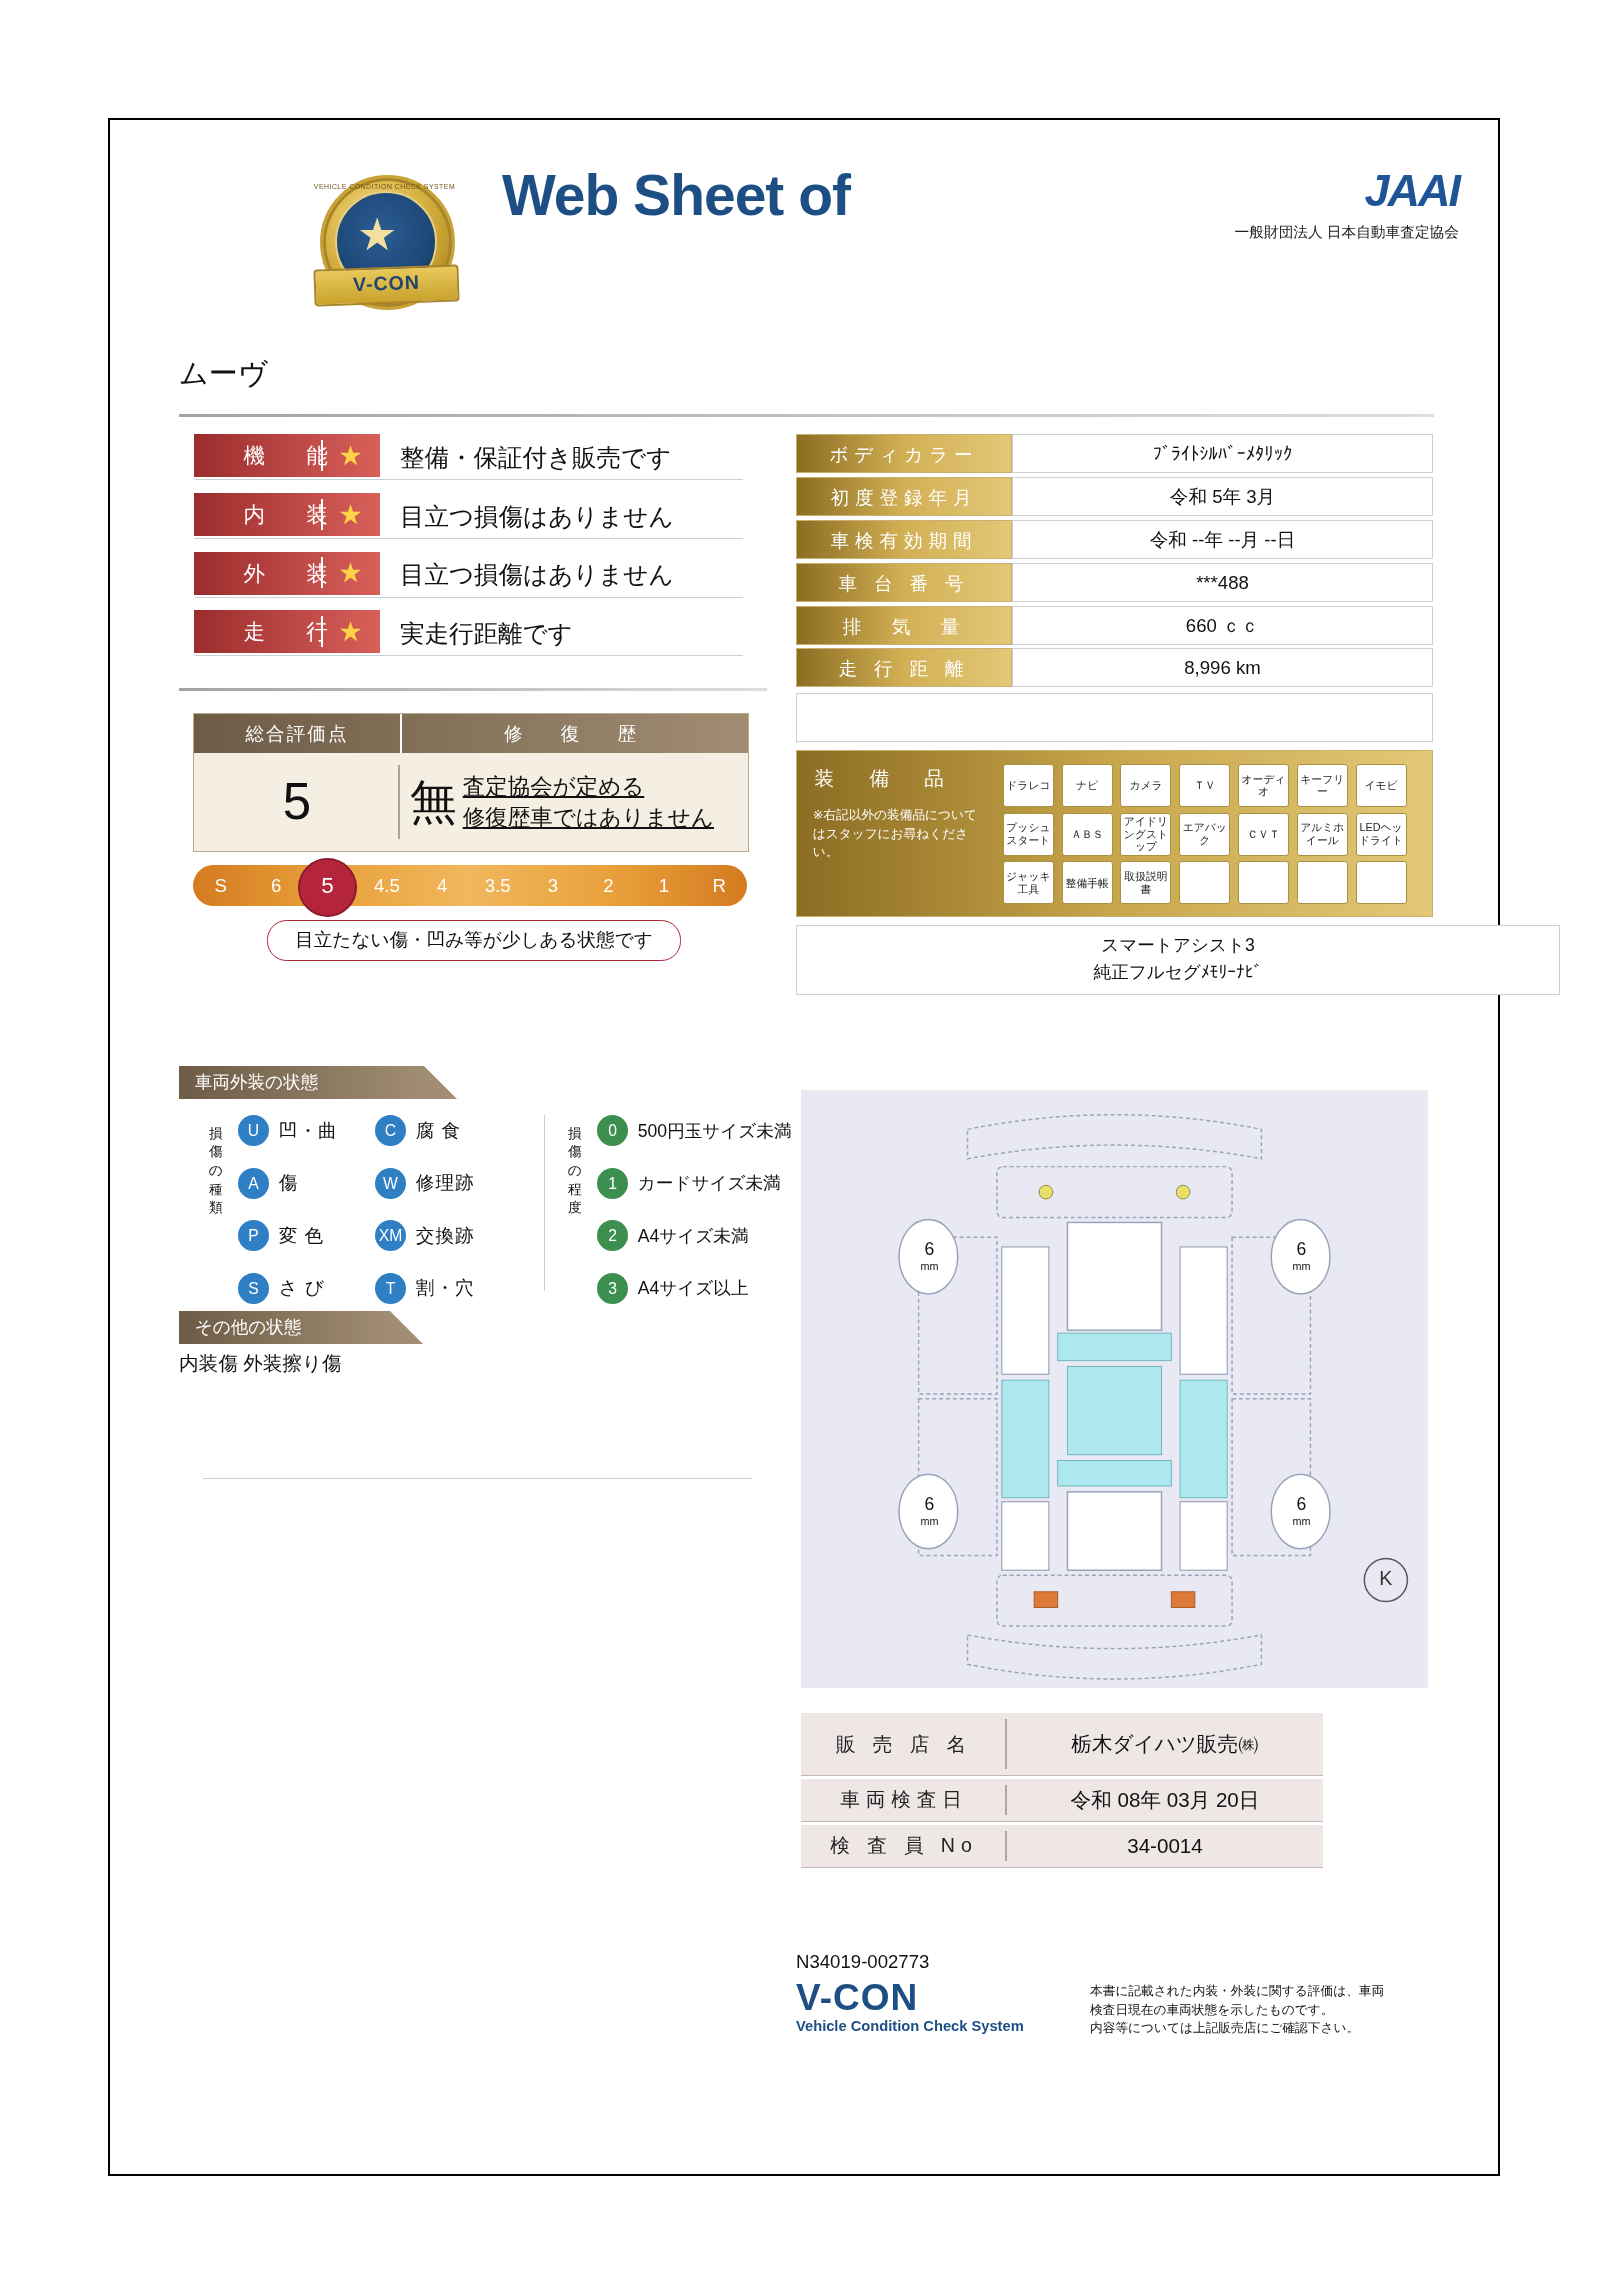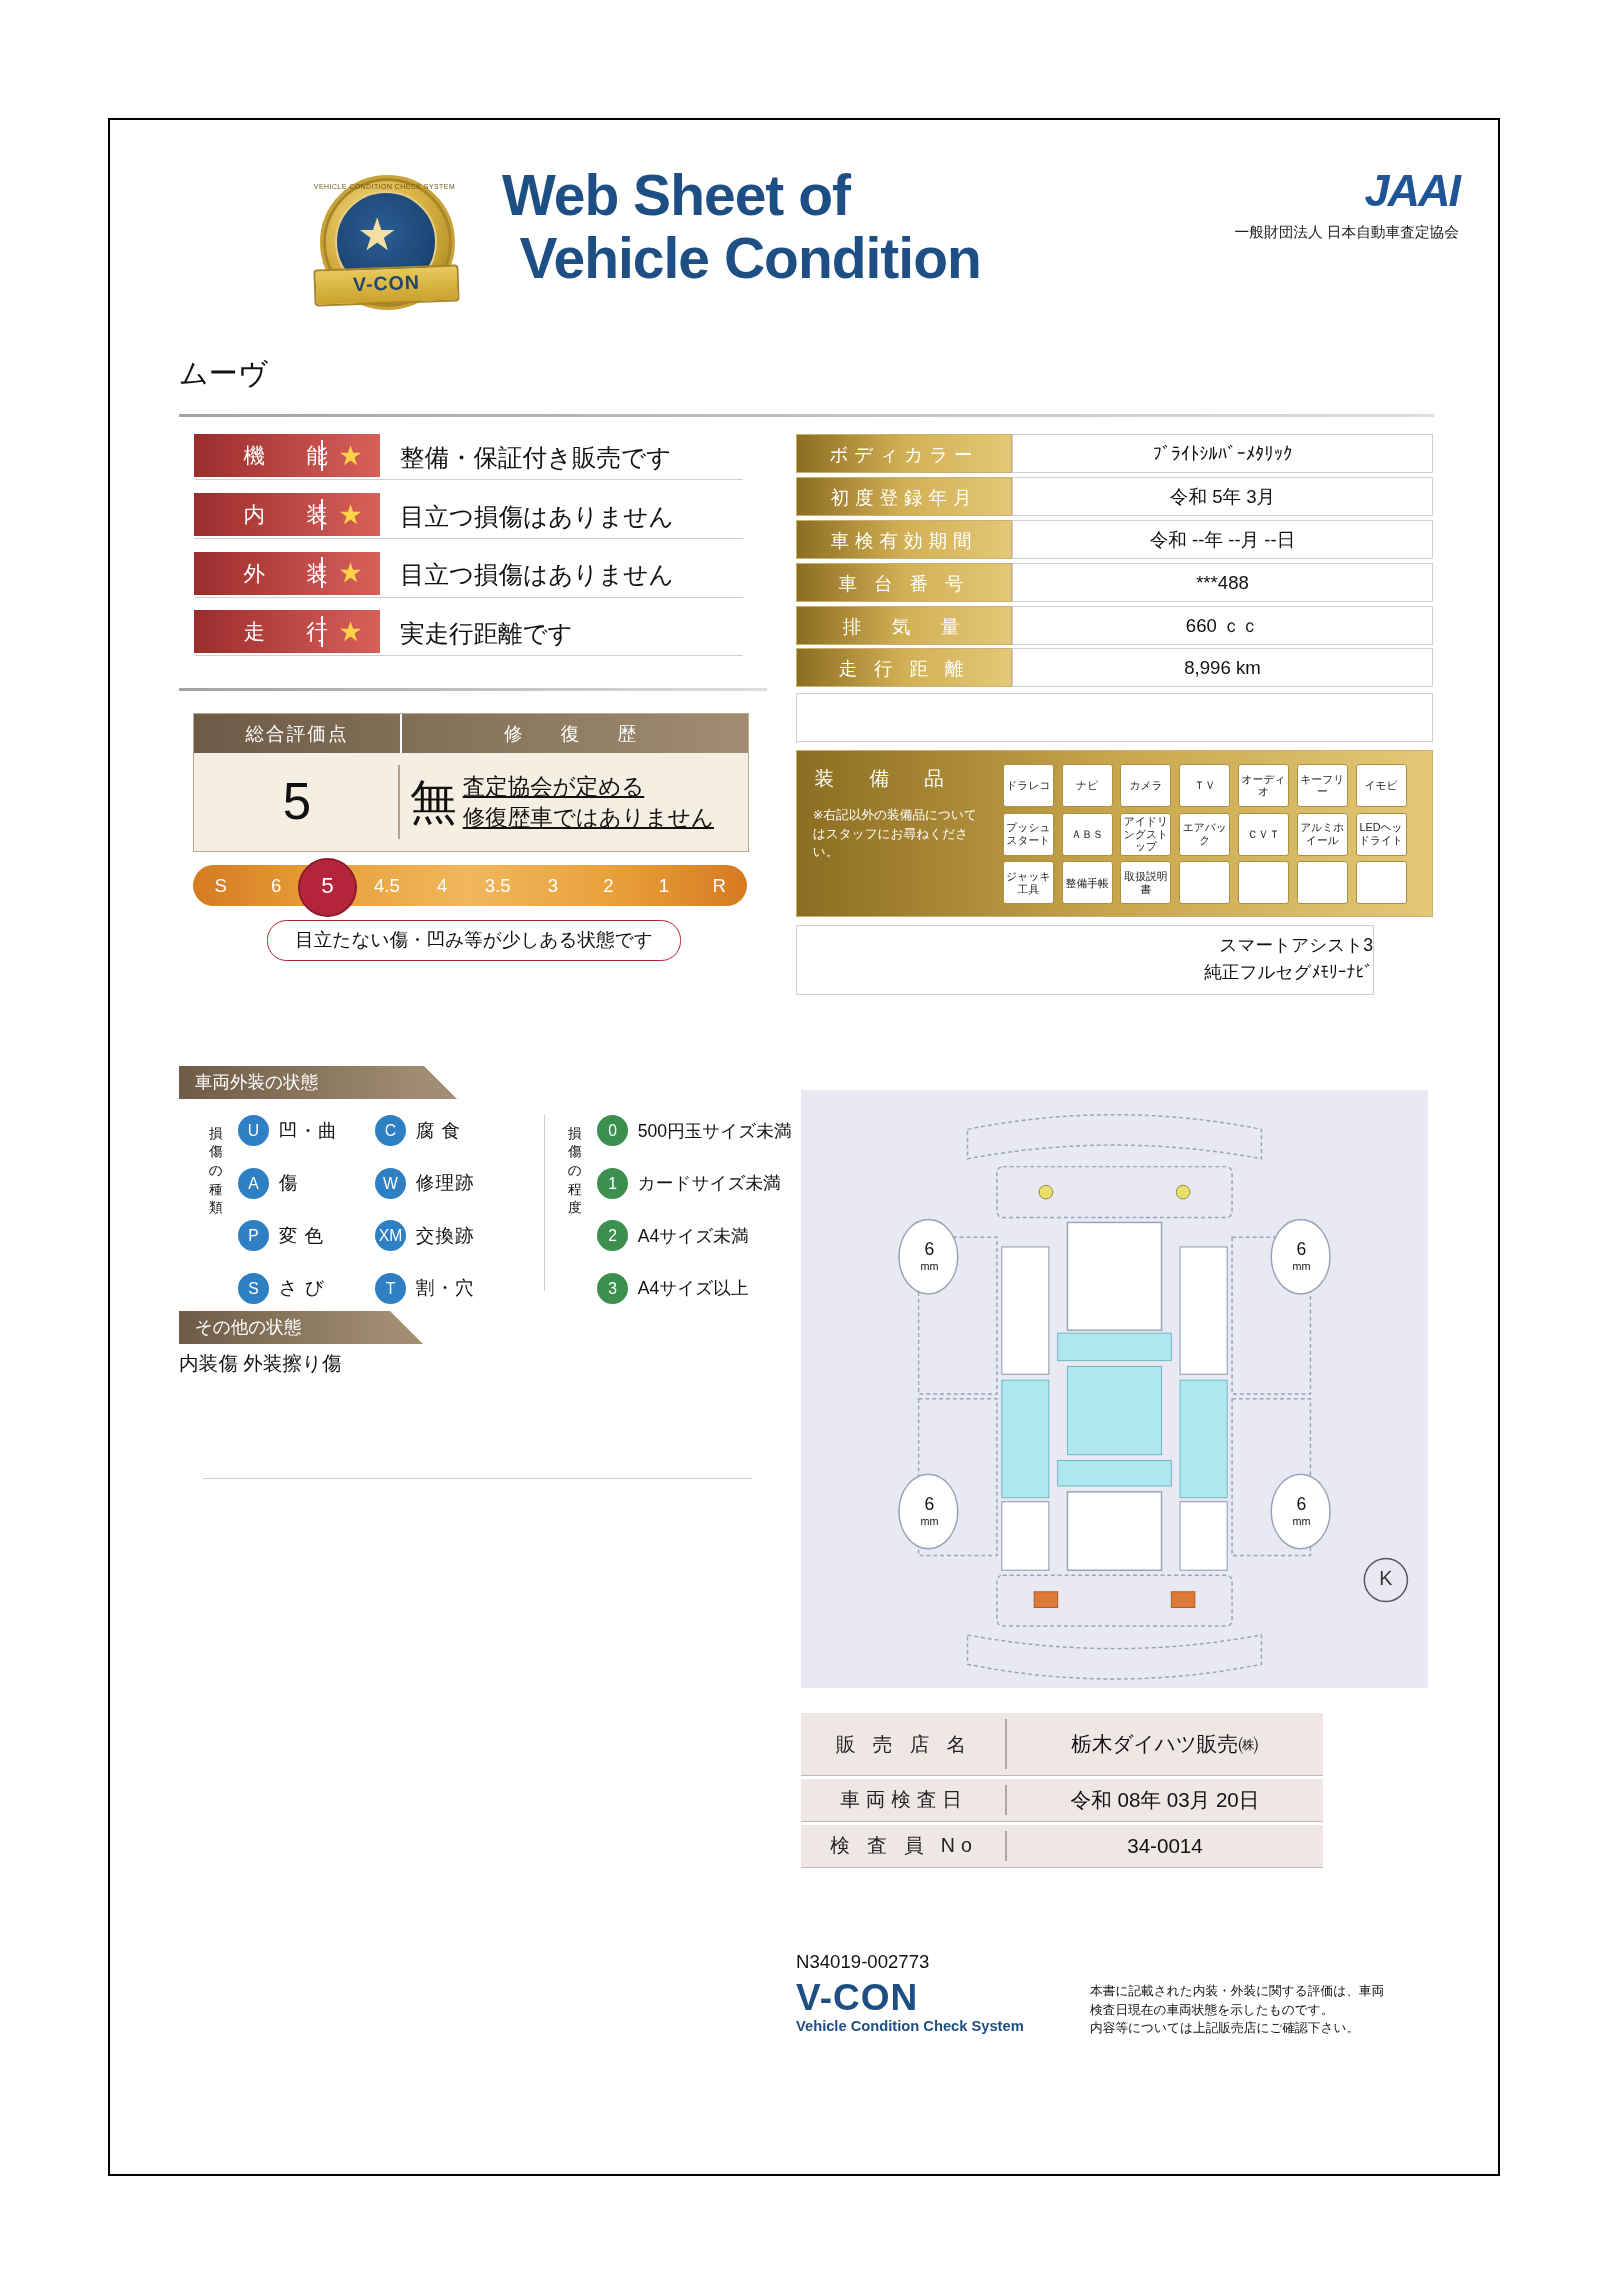--- a/index.html
+++ b/index.html
@@ -409,27 +409,27 @@
     color: #222;
     display: flex;
     align-items: center;
     justify-content: center;
     text-align: center;
     box-sizing: border-box;
     padding: 1px;
   }
   .chip.empty { color: transparent; }
   .equip-extra {
-    width: 578px;
+    width: 764px;
     border: 1px solid #cfcfcf;
     box-sizing: border-box;
     background: #fff;
     margin-top: 7.8px;
     padding: 5.9px 0 7.8px 0;
-    text-align: right;
+    text-align: center;
     font-size: 17.6px;
     line-height: 27.4px;
     color: #111;
   }
 
   
   .sec-header {
     position: absolute;
     height: 33px;
     background: linear-gradient(to right, #6d5b46, #a08d72);
@@ -621,21 +621,20 @@
       <div class="seal-circle"></div>
       <div class="seal-text-top">VEHICLE CONDITION CHECK SYSTEM</div>
       <div class="seal-inner"></div>
       <div class="seal-star">★</div>
       <div class="seal-ribbon">
             <span>V-CON</span>
           </div>
     </div>
     <div class="title">
       <div class="l1">Web Sheet of</div>
-      <div class="l2">Vehicle Condition</div>
     </div>
     <div class="jaai-logo">
       <div class="mark">JAAI</div>
       <div class="sub">一般財団法人 日本自動車査定協会</div>
     </div>
   </div>
 
   <div class="model-name">ムーヴ</div>
   <div class="hr-main"></div>
 

